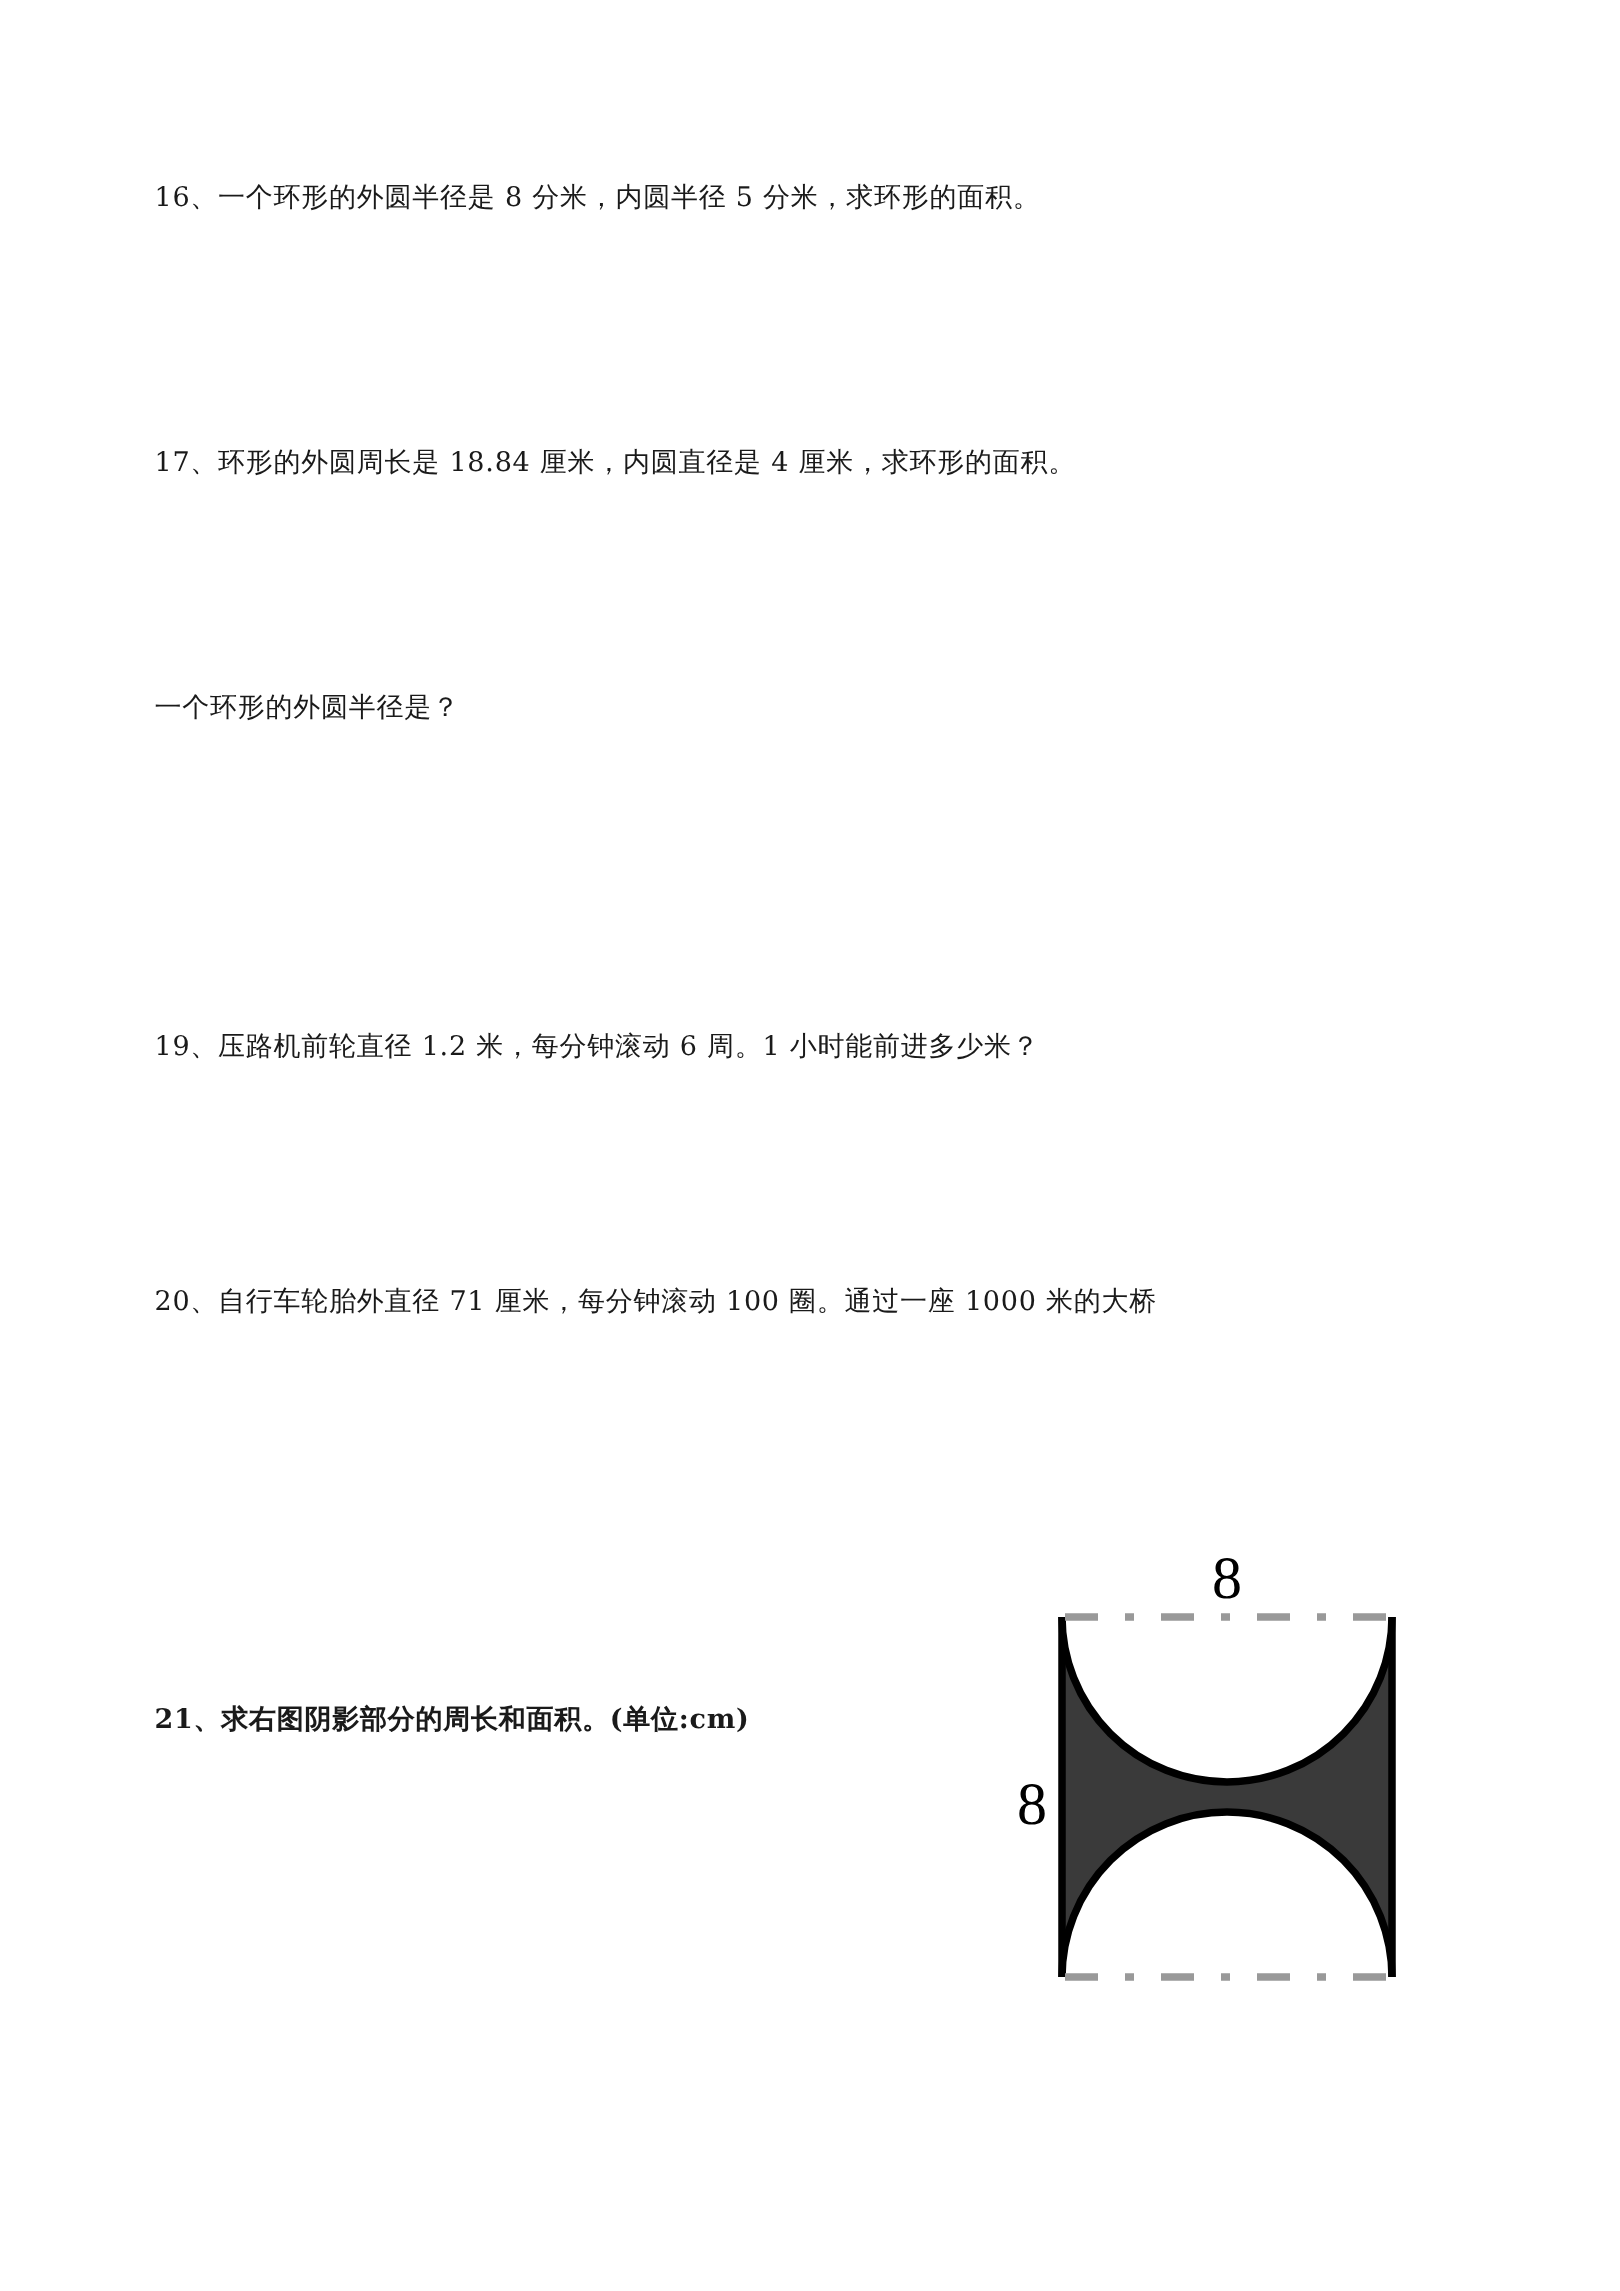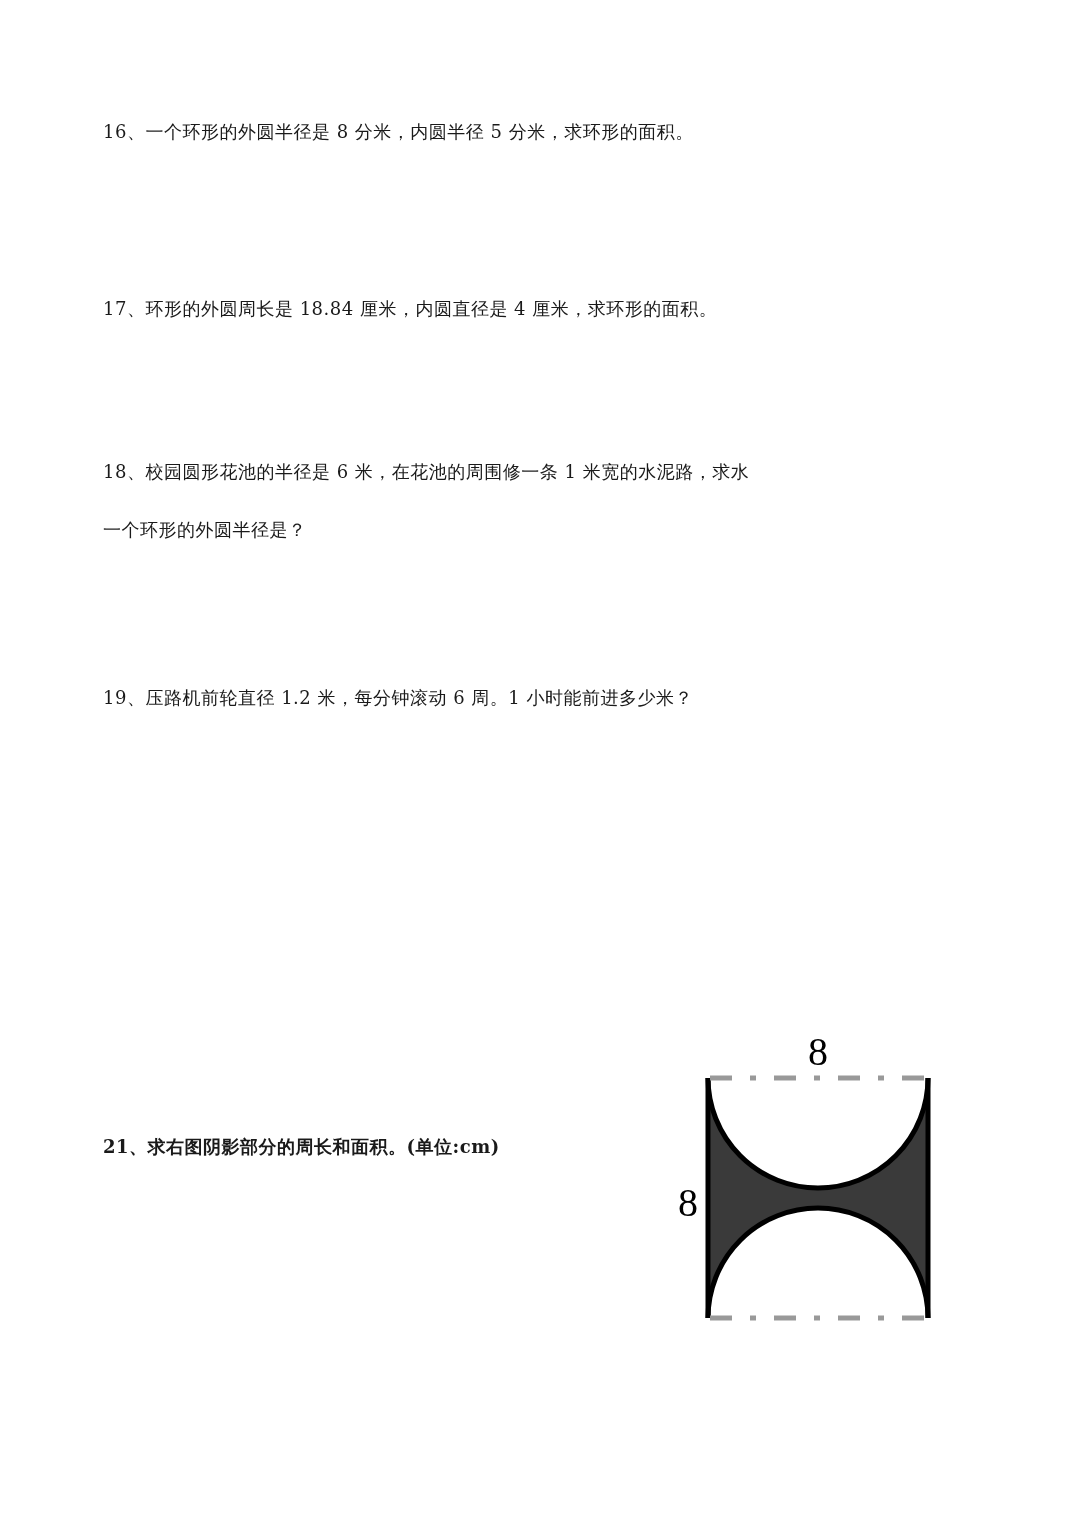--- a/index.html
+++ b/index.html
@@ -22,29 +22,29 @@
 
 <p class="q" style="top:103px;">
   <span>16、一个环形的外圆半径是 8 分米，内圆半径 5 分米，求环形的面积。</span>
 </p>
 
 <p class="q" style="top:280px;">
   <span>17、环形的外圆周长是 18.84 厘米，内圆直径是 4 厘米，求环形的面积。</span>
 </p>
 
 <div class="q" style="top:443px;">
-  <div>18、校园圆形花池的半径是 6 米，在花池的周围修一条 1 米宽的水泥路，求水</div>
   <div>一个环形的外圆半径是？</div>
 </div>
 
 <p class="q" style="top:669px;">
   <span>19、压路机前轮直径 1.2 米，每分钟滚动 6 周。1 小时能前进多少米？</span>
 </p>
 
 <div class="q" style="top:839px;">
+  <div>20、自行车轮胎外直径 71 厘米，每分钟滚动 100 圈。通过一座 1000 米的大桥</div>
 </div>
 
 <p class="q" style="top:1118px;font-weight:bold;">
   <span>21、求右图阴影部分的周长和面积。(单位:cm)</span>
 </p>
 
 <div class="figure">
   <svg width="300" height="320" viewBox="0 0 300 320" xmlns="http://www.w3.org/2000/svg">
 
     <path d="M48,58 A110,110 0 0,0 158,168 A110,110 0 0,0 268,58 L268,298 A110,110 0 0,0 158,188 A110,110 0 0,0 48,298 Z" fill="#3a3a3a" fill-rule="evenodd"></path>

